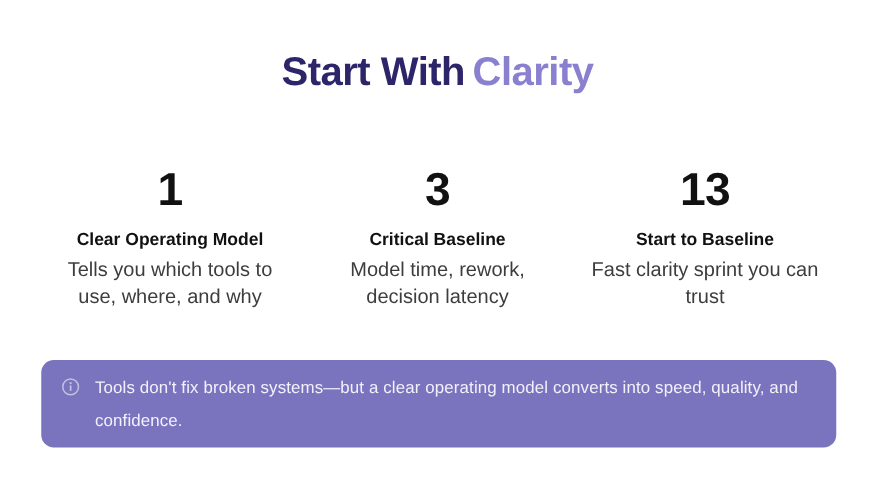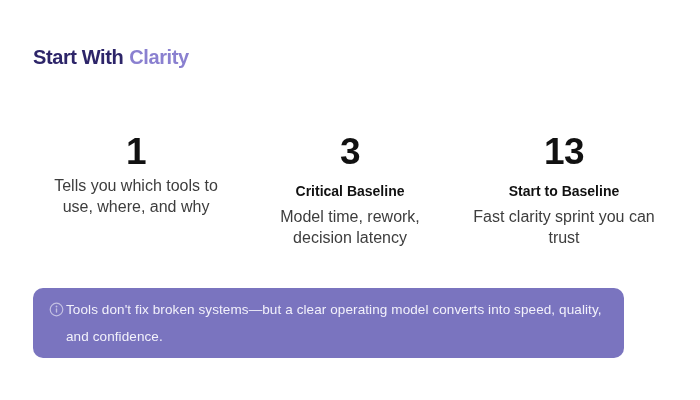--- a/index.html
+++ b/index.html
@@ -15,25 +15,26 @@
     width: 700px; height: 400px;
     background: #ffffff;
     overflow: hidden;
     font-family: "Liberation Sans", "DejaVu Sans", sans-serif;
   }
   .page {
     width: 700px; height: 400px;
     padding: 40px 33px 0 33px;
   }
   h1.title {
-    font-size: 20px;
+    font-size: 32px;
     font-weight: 800;
     line-height: 34px;
     letter-spacing: -0.4px;
     color: var(--title-dark);
+    text-align: center;
   }
   h1.title .accent {
     color: var(--title-accent);
     margin-left: 6px;
   }
   .stats {
     margin-top: 61px;
     display: grid;
     grid-template-columns: 1fr 1fr 1fr;
     column-gap: 8px;
@@ -60,22 +61,22 @@
     color: var(--stat-desc);
     padding: 0 4px;
   }
   .banner {
     margin-top: 40px;
     background: var(--banner-bg);
     border-radius: 10px;
     padding: 8px 20px 8px 16px;
     display: flex;
     align-items: flex-start;
-    gap: 2px;
-    width: 591px;
+    gap: 12px;
+    width: 636px;
   }
   .banner .icon-wrap {
     flex: 0 0 auto;
     margin-top: 6px;
     width: 15px; height: 15px;
     display: block;
   }
   .banner p {
     font-size: 13.5px;
     line-height: 27px;
@@ -88,20 +89,21 @@
 <body>
 
 <div class="page">
 
   <h1 class="title"><span>Start With</span><span class="accent">Clarity</span></h1>
 
   <div class="stats">
 
     <div class="stat">
       <div class="num">1</div>
+      <div class="label">Clear Operating Model</div>
       <div class="desc">Tells you which tools to use, where, and why</div>
     </div>
 
     <div class="stat">
       <div class="num">3</div>
       <div class="label">Critical Baseline</div>
       <div class="desc">Model time, rework, decision latency</div>
     </div>
 
     <div class="stat">

